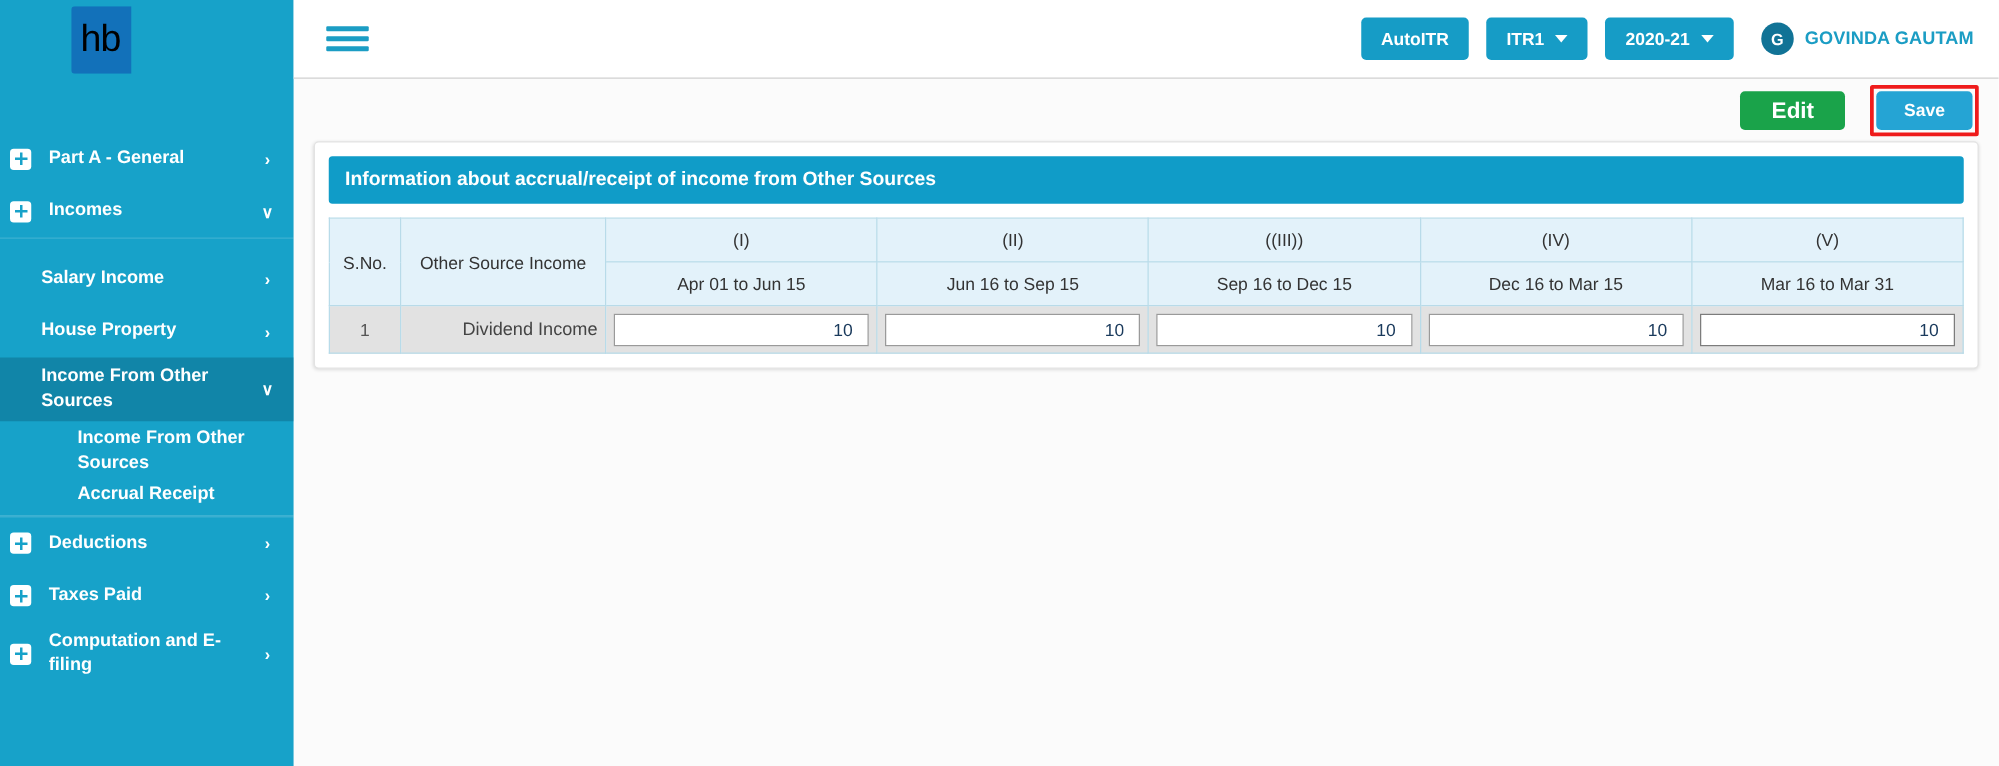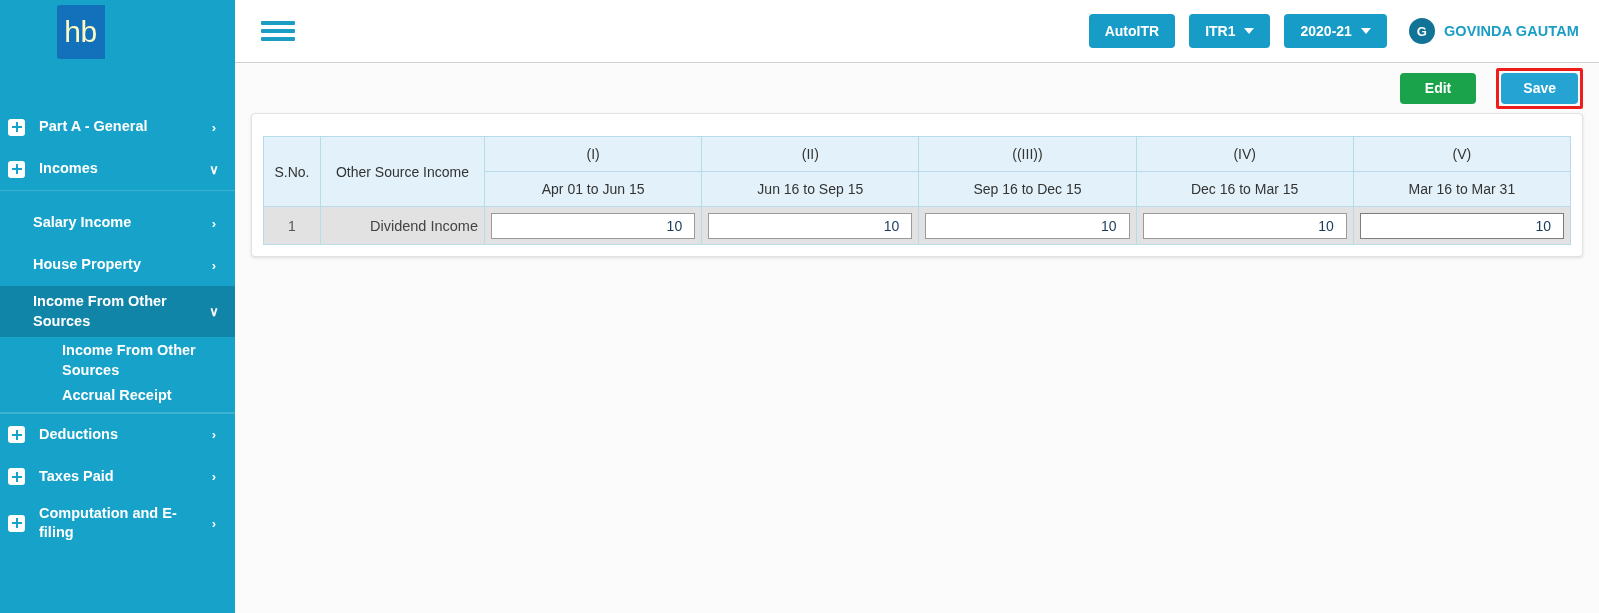--- a/index.html
+++ b/index.html
@@ -24,21 +24,21 @@
     height: 64px;
     display: flex; align-items: center; justify-content: center;
   }
   .logo {
     display: flex; align-items: stretch;
     height: 54px; width: 122px;
     border-radius: 3px; overflow: hidden;
     box-shadow: 0 0 0 0 rgba(0,0,0,0);
   }
   .logo-hb {
-    background: #1271ba; color: #fef9c3;
+    background: #1271ba; color: #000000;
     display: flex; align-items: center; justify-content: center;
     width: 48px;
     font-size: 30px; font-weight: 400; letter-spacing: -0.5px;
     font-family: "Liberation Sans", sans-serif;
   }
   .logo-tax {
     background: #ffffff; color: #1d1d1d;
     display: flex; align-items: center; justify-content: center;
     width: 74px;
     font-size: 29px; font-weight: 400;
@@ -143,21 +143,21 @@
 
   
   #actionbar {
     height: 50px; flex: 0 0 50px;
     display: flex; align-items: center; justify-content: flex-end;
     padding-right: 16px;
   }
   .btn-edit {
     background: #1aa34a; color: #fff; border: none;
     border-radius: 4px; height: 31px; padding: 0 25px;
-    font-size: 14px; font-weight: 700; cursor: pointer;
+    font-size: 18px; font-weight: 700; cursor: pointer;
     font-family: "Liberation Sans", sans-serif;
   }
   .save-wrap {
     margin-left: 20px;
     border: 3px solid #ef1c1c;
     padding: 2px;
     border-radius: 2px;
     display: inline-flex;
   }
   .btn-save {
@@ -340,20 +340,21 @@
 
     <div id="actionbar">
       <button class="btn-edit">Edit</button>
       <span class="save-wrap">
         <button class="btn-save">Save</button>
       </span>
     </div>
 
     <div id="content">
       <div class="card">
+        <div class="card-header">Information about accrual/receipt of income from Other Sources</div>
 
         <table class="acc">
           <colgroup>
             <col class="col-sno">
               <col class="col-name">
             <col class="col-per">
               <col class="col-per">
               <col class="col-per">
               <col class="col-per">
               <col class="col-per">

